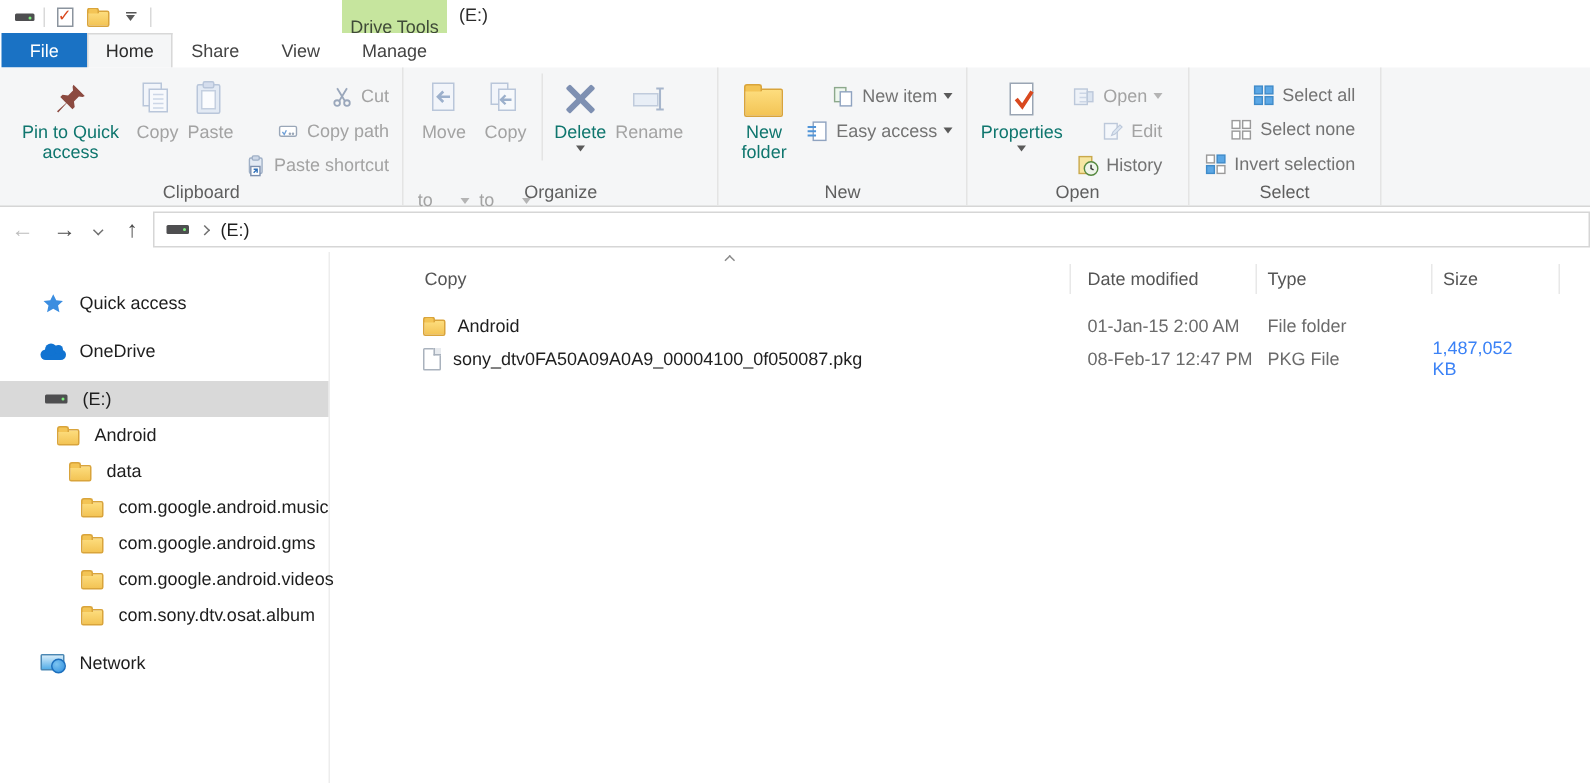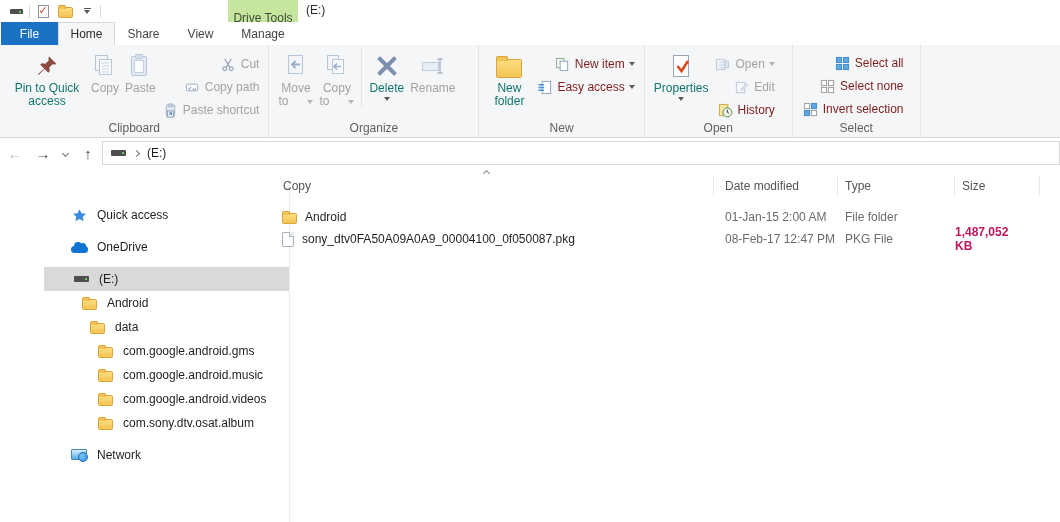--- a/index.html
+++ b/index.html
@@ -21,25 +21,25 @@
   .tab.active { background:#f5f6f7; border:1px solid #d8d8d8; border-bottom:none; color:#2b2b2b; }
   .tab.manage { position:absolute; left:228px; top:0; width:70px; }
 
   
   .ribbon { position:relative; height:93px; background:#f5f6f7; border-bottom:1px solid #d6d6d6; display:flex; align-items:stretch; }
   .grp { position:relative; display:flex; align-items:flex-start; padding:2px 6px 16px 6px; border-right:1px solid #e4e4e4; }
   .grp-label { position:absolute; bottom:2px; left:0; right:0; text-align:center; color:#5f5f5f; font-size:12px; }
   .lbtn { display:flex; flex-direction:column; align-items:center; padding:3px 3px 0 3px; cursor:default; }
   .li { height:32px; display:flex; align-items:center; justify-content:center; }
   .llabel { font-size:12px; line-height:13px; text-align:center; color:#0f766e; }
-  .l2 { display:flex; align-items:center; gap:19px; }
+  .l2 { display:flex; align-items:center; gap:19px;margin-top:32px; }
   .lbtn.dis .llabel { color:#a3a3a3; }
   .rcol { display:flex; flex-direction:column; gap:3px; margin-top:7px;align-items:flex-end; }
   .sbtn { display:flex; align-items:center; gap:4px; height:20px; padding:0 3px; white-space:nowrap; cursor:default; }
-  .slabel { color:#7f1d1d; }
+  .slabel { color:#737373; }
   .sbtn.dis .slabel { color:#a3a3a3; }
   .si { width:17px; display:flex; justify-content:center; }
   .gsep { width:1px; background:#e4e4e4; align-self:stretch; margin:2px 4px 14px 4px; }
 
   .tri { display:inline-block; width:0; height:0; border-left:3px solid transparent; border-right:3px solid transparent; border-top:4px solid #5a5a5a; }
   .tri.dis { border-top-color:#b4b4b4; }
   .chv { display:inline-block; width:5px; height:5px; border-right:1.2px solid #707070; border-bottom:1.2px solid #707070; }
   .chv.r { transform:rotate(-45deg); }
   .chv.u { transform:rotate(-135deg); border-color:#8a8a8a; }
   .chv.d { transform:rotate(45deg); }
@@ -73,41 +73,41 @@
   .ic-x::after { transform:rotate(-45deg); }
 
   
   .addressrow { height:30px; background:#fff; display:flex; align-items:center; }
   .navbtn { display:flex; align-items:center; justify-content:center; height:24px; cursor:default; }
   .arr { font-size:15px; line-height:1; }
   .crumbbox { flex:1; height:24px; border:1px solid #d6d6d6; margin-right:0; display:flex; align-items:center; gap:8px; padding-left:8px; background:#fff; }
 
   
   .main { position:relative; height:354px; }
-  .sidebar { position:absolute; left:0; top:13px; bottom:0; width:246px; border-right:1px solid #ededed; padding-top:22px;margin-left:44px; }
+  .sidebar { position:absolute; left:0; top:0; bottom:0; width:220px; border-right:1px solid #ededed; padding-top:22px; }
   .side-row { display:flex; align-items:center; height:24px; padding-left:26px; gap:9px; cursor:default; white-space:nowrap; }
   .side-row.gap { margin-top:8px; }
   .side-row.sel { background:#d9d9d9; }
   .ind1 { padding-left:28px; } .ind2 { padding-left:36px; } .ind3 { padding-left:44px; } .ind4 { padding-left:52px; }
   .side-ico { width:18px; display:flex; justify-content:center; flex-shrink:0; }
 
   .content { position:absolute; left:258px; right:0; top:0; bottom:0; }
   .sortchv { position:absolute; left:226px; top:3px; }
   .fhead { display:flex; height:26px; margin-top:5px; color:#555; align-items:center; }
   .fhead .cell { border-right:1px solid #e8e8e8; height:20px; display:flex; align-items:center; }
   .c-name { width:456px; padding-left:25px; }
   .c-date { width:124px; padding-left:11px; }
   .c-type { width:117px; padding-left:7px; }
   .c-size { width:85px; padding-right:20px; justify-content:flex-end; }
   .frows { margin-top:7px; }
   .frow { display:flex; height:22px; align-items:center; cursor:default; }
   .frow .cell { display:flex; align-items:center; height:22px; }
   .frow .c-name { gap:8px; padding-left:24px; color:#1f1f1f; }
   .frow .c-date, .frow .c-type { color:#6b6b6b; }
-  .frow .c-size { color:#be185d;font-weight:bold; }
+  .frow .c-size { color:#3b82f6; }
   .fname { white-space:nowrap; }
 </style>
 </head>
 <body>
 
 <div id="app">
 
   <div class="titlebar">
     <span class="qat-btn">
         <span class="ic-drive sm"></span>
@@ -432,27 +432,27 @@
       <div class="side-row ind3">
         <span class="side-ico">
             <span class="ic-folder"></span>
           </span>
         <span>data</span>
       </div>
       <div class="side-row ind4">
         <span class="side-ico">
             <span class="ic-folder"></span>
           </span>
+        <span>com.google.android.music</span>
+      </div>
+      <div class="side-row ind4">
+        <span class="side-ico">
+            <span class="ic-folder"></span>
+          </span>
         <span>com.google.android.gms</span>
-      </div>
-      <div class="side-row ind4">
-        <span class="side-ico">
-            <span class="ic-folder"></span>
-          </span>
-        <span>com.google.android.music</span>
       </div>
       <div class="side-row ind4">
         <span class="side-ico">
             <span class="ic-folder"></span>
           </span>
         <span>com.google.android.videos</span>
       </div>
       <div class="side-row ind4">
         <span class="side-ico">
             <span class="ic-folder"></span>

